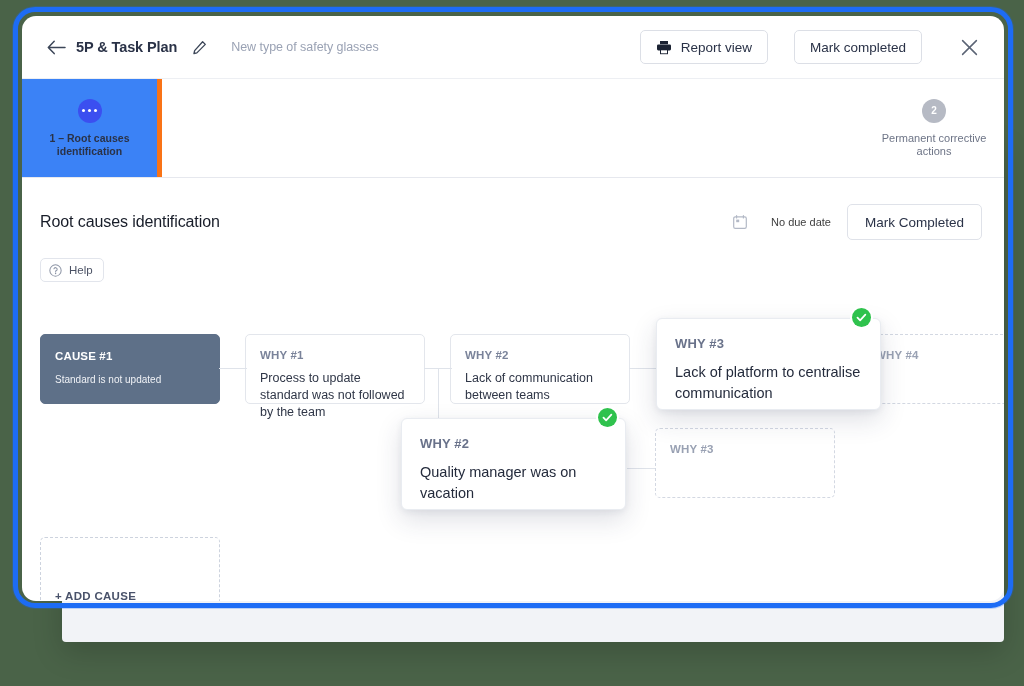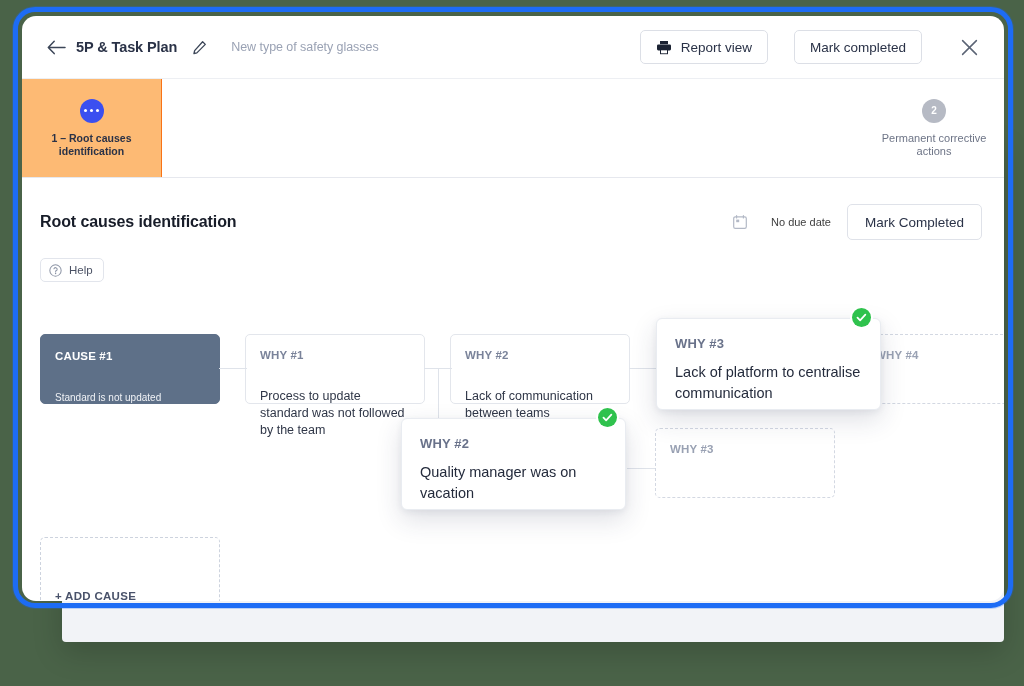--- a/index.html
+++ b/index.html
@@ -127,22 +127,22 @@
     width: 140px;
     display: flex;
     flex-direction: column;
     align-items: center;
     justify-content: center;
     box-sizing: border-box;
     padding: 0 8px;
     cursor: pointer;
   }
   .step.active {
-    background: #fdba74;
-    border-right: 1px solid #f97316;
+    background: #3b82f6;
+    border-right: 5px solid #f97316;
   }
   .step-spacer { flex: 1; }
   .step-badge {
     width: 24px; height: 24px;
     border-radius: 50%;
     display: flex; align-items: center; justify-content: center;
     margin-bottom: 9px;
     font-size: 10px;
     color: #fff;
     font-weight: 600;
@@ -169,21 +169,21 @@
   }
 
   
   .section-head {
     display: flex;
     align-items: center;
     padding: 26px 22px 0 18px;
   }
   .section-title {
     font-size: 16px;
-    font-weight: bold;
+    font-weight: normal;
     color: #171c28;
     letter-spacing: -0.1px;
   }
   .section-right {
     margin-left: auto;
     display: flex;
     align-items: center;
     gap: 16px;
   }
   .due-date {
@@ -244,21 +244,21 @@
   .card {
     position: absolute;
     box-sizing: border-box;
     border-radius: 5px;
   }
   .card-kicker {
     font-size: 11.5px;
     font-weight: bold;
     letter-spacing: 0.15px;
     color: #7a839a;
-    margin-bottom: 27px;
+    margin-bottom: 9px;
   }
   .card-body {
     font-size: 12.5px;
     line-height: 17px;
     color: #2f3647;
   }
 
   
   .card-cause {
     background: #5e7088;

